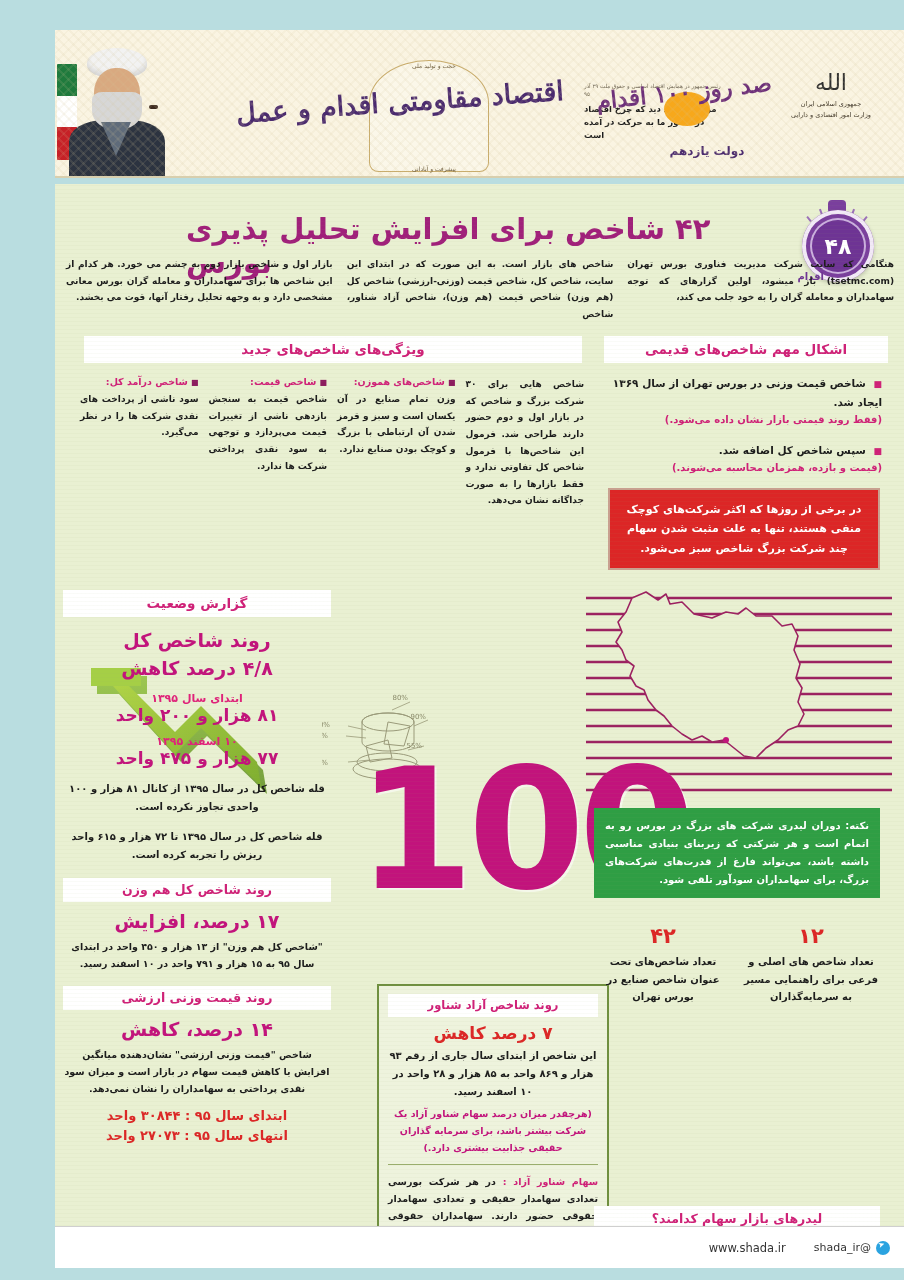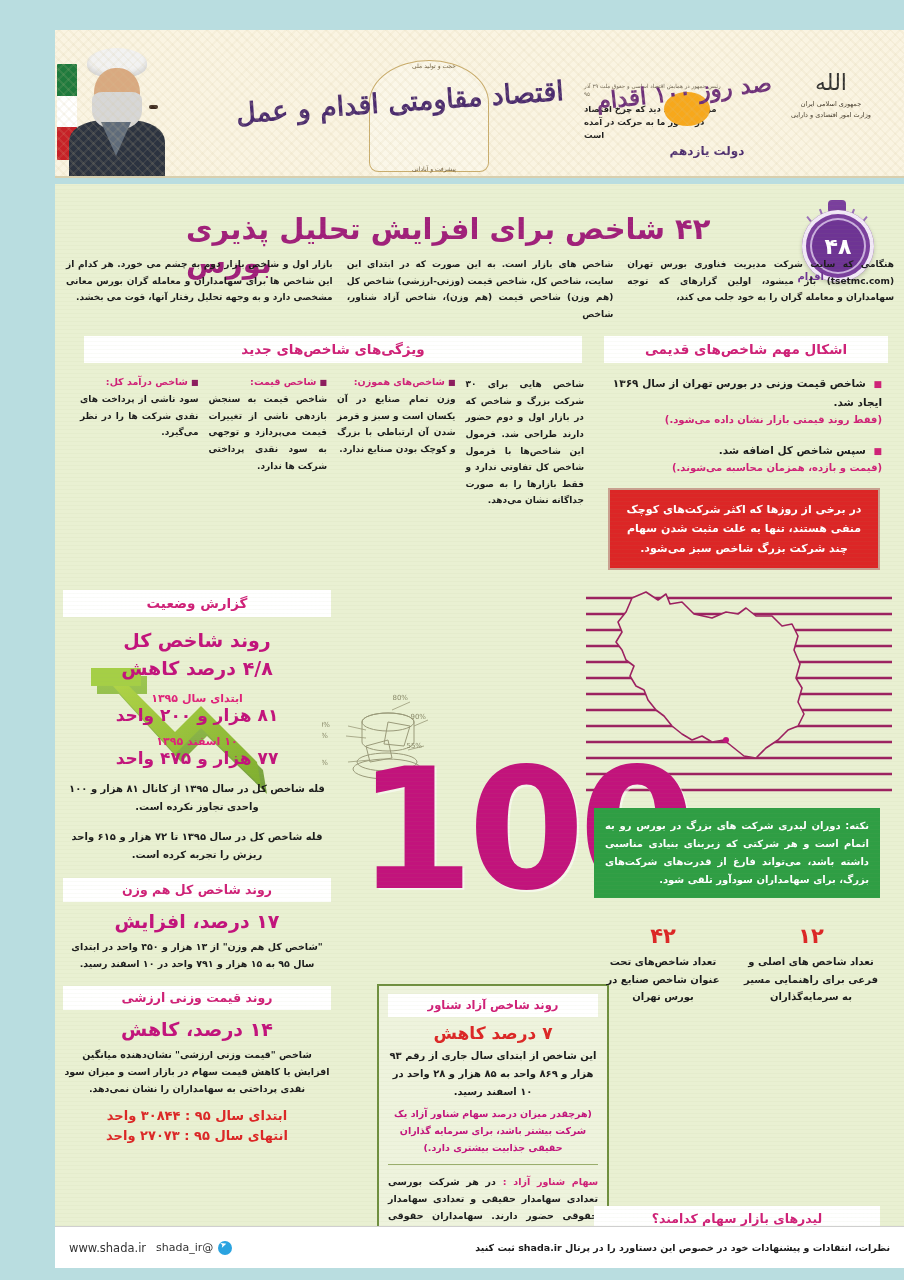--- a/index.html
+++ b/index.html
@@ -300,21 +300,21 @@
   }
 
   
   .footer{
     position:absolute; left:55px; top:1226px; width:849px; height:42px;
     background:#ffffff; border-top:1px solid #cfcfcf;
     display:flex; align-items:center; direction:rtl;
     padding:0 14px;
   }
   .footer .f-note{ font-size:9.5px; font-weight:bold; color:#1b1b1b; flex:1; text-align:right;}
-  .footer .f-tg{ display:flex; align-items:center; gap:5px; font-size:11px; color:#333; margin-left:10px;}
+  .footer .f-tg{ display:flex; align-items:center; gap:5px; font-size:11px; color:#333; margin-left:28px;}
   .footer .tg-ic{ width:14px; height:14px; border-radius:50%; background:#2aa3e0;
     display:inline-block; position:relative; }
   .footer .tg-ic::after{ content:"➤"; position:absolute; left:2px; top:-1px;
     font-size:8px; color:#fff; transform:rotate(-18deg); }
   .footer .f-site{ font-size:11.5px; color:#333; }
 </style>
 </head>
 <body>
 
 <div class="page">
@@ -546,21 +546,20 @@
         <div class="n">۴۲</div>
         <div class="t">تعداد شاخص‌های تحت عنوان شاخص صنایع در بورس تهران</div>
       </div>
     </div>
 
     <div class="leaders-head">لیدرهای بازار سهام کدامند؟</div>
 
   </div>
 
   <div class="footer">
-    <div class="f-note">نظرات، انتقادات و پیشنهادات خود در خصوص این دستاورد را در پرتال shada.ir ثبت کنید</div>
     <div class="f-tg">
       <span class="tg-ic"></span>
       <span>@shada_ir</span>
     </div>
     <div class="f-site">www.shada.ir</div>
   </div>
 
 </div>
 
 </body></html>

